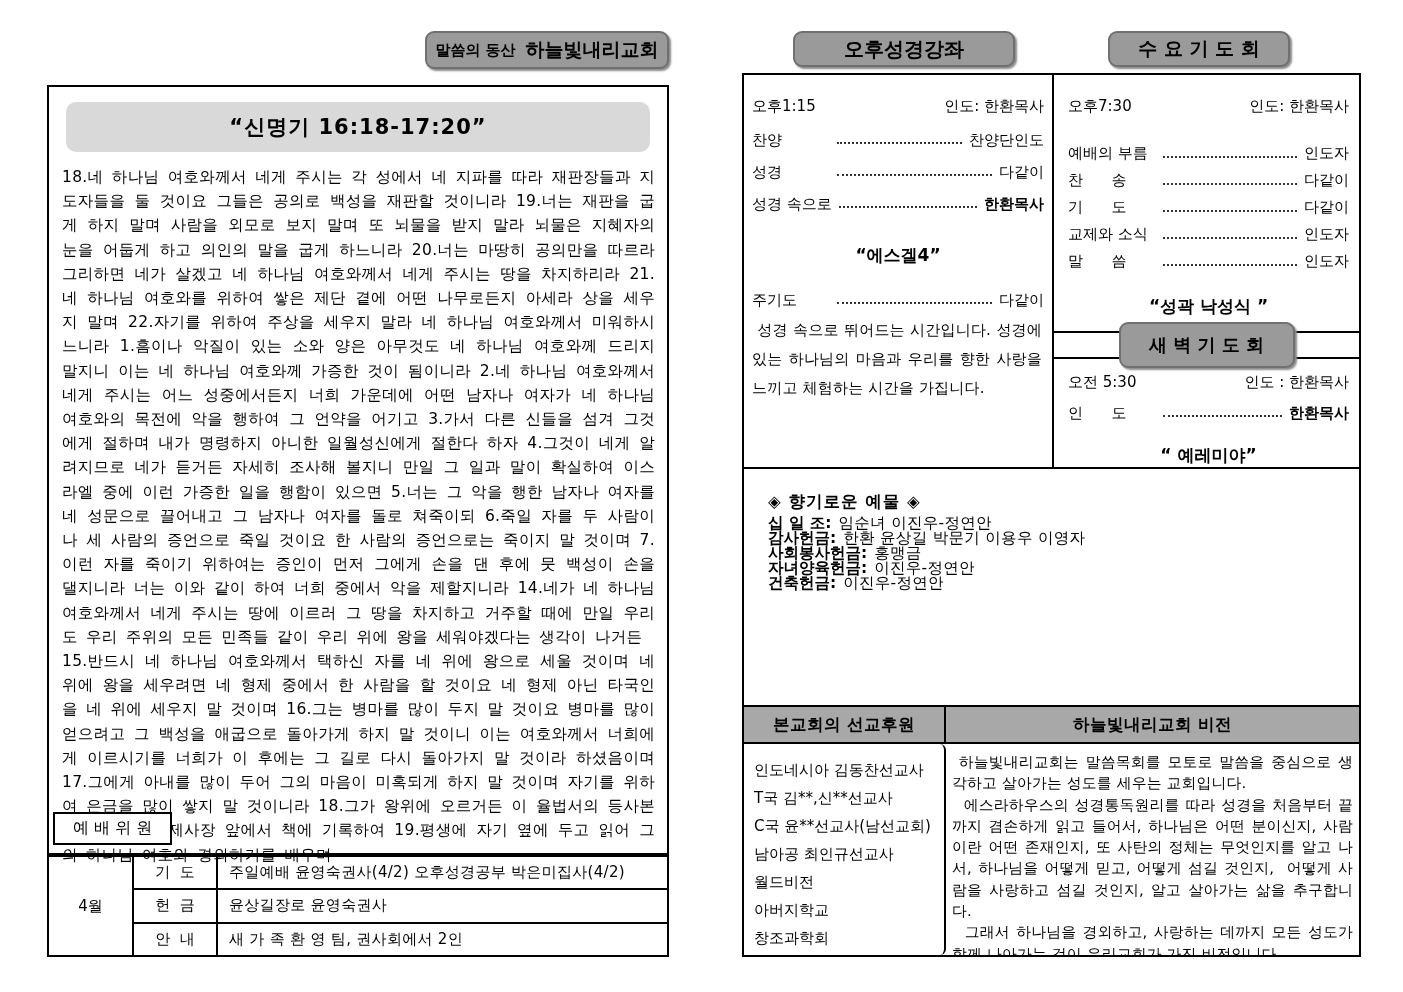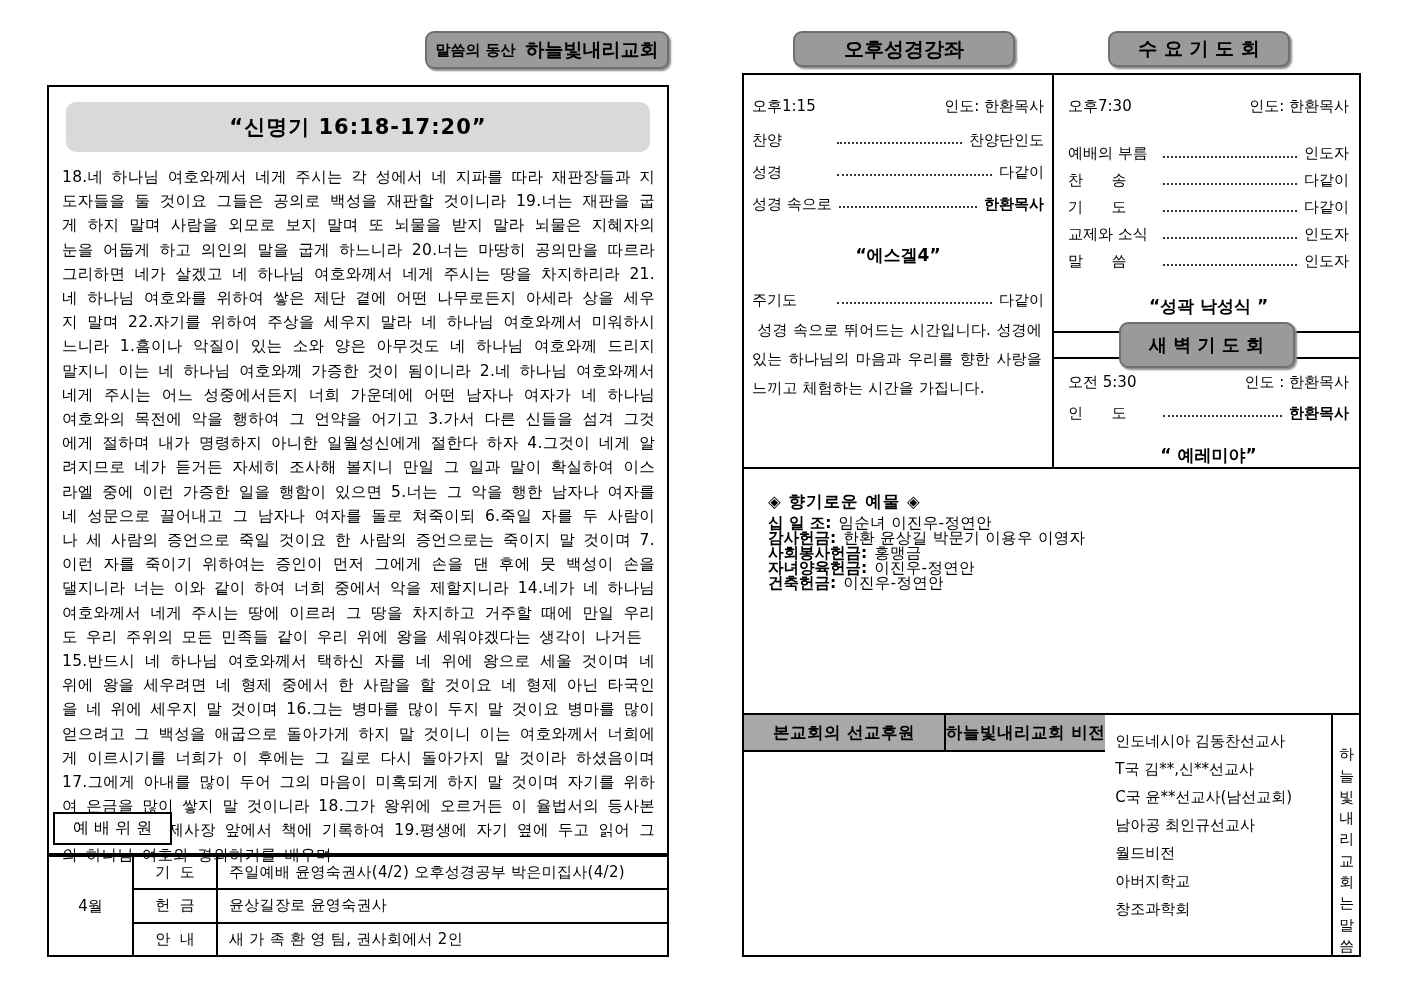--- a/index.html
+++ b/index.html
@@ -77,29 +77,29 @@
   .dawn-time{padding-top:14px;}
   .dawn-row{margin-top:10px;height:28px;}
   .dawn-sermon{margin-top:0;}
 
   .offerings{border-top:2px solid var(--line-black);height:238px;padding:22px 20px 0 24px;overflow:hidden;}
   .off-title{font-weight:bold;font-size:16.5px;letter-spacing:1px;}
   .off-row{font-size:15.5px;height:15px;display:flex;align-items:baseline;}
   .off-label{font-weight:bold;white-space:pre;}
   .off-value{margin-left:7px;letter-spacing:0.3px;}
 
-  .bottom-table{border-top:2px solid var(--line-black);flex:1;display:flex;flex-direction:row;overflow:hidden;margin-top:8px;}
+  .bottom-table{border-top:2px solid var(--line-black);flex:1;display:flex;flex-direction:column;overflow:hidden;}
   .bt-head{display:flex;height:37px;background:var(--header-gray);
     border-bottom:2px solid var(--line-black);font-weight:bold;font-size:16.5px;}
   .bt-head-cell{display:flex;align-items:center;justify-content:center;letter-spacing:0.5px;}
   .bt-head-left{width:202px;border-right:2px solid var(--line-black);}
   .bt-head-right{flex:1;}
   .bt-body{flex:1;display:flex;overflow:hidden;}
-  .bt-missions{width:228px;border-right:2px solid var(--line-black);
-    padding:12px 4px 0 10px;font-size:15px;line-height:28px;overflow:hidden;white-space:nowrap;}
+  .bt-missions{width:202px;border-right:2px solid var(--line-black);
+    padding:12px 4px 0 10px;font-size:15px;line-height:28px;overflow:hidden;white-space:nowrap;border-radius:6px;}
   .bt-vision{flex:1;padding:7px 6px 0 6px;font-size:14.8px;line-height:21.3px;
     text-align:justify;white-space:pre-wrap;letter-spacing:0.2px;overflow:hidden;}
 </style>
 </head>
 <body>
 
 <div class="canvas">
 
   <div class="badge badge-left">
     <span class="badge-prefix">말씀의 동산</span>

